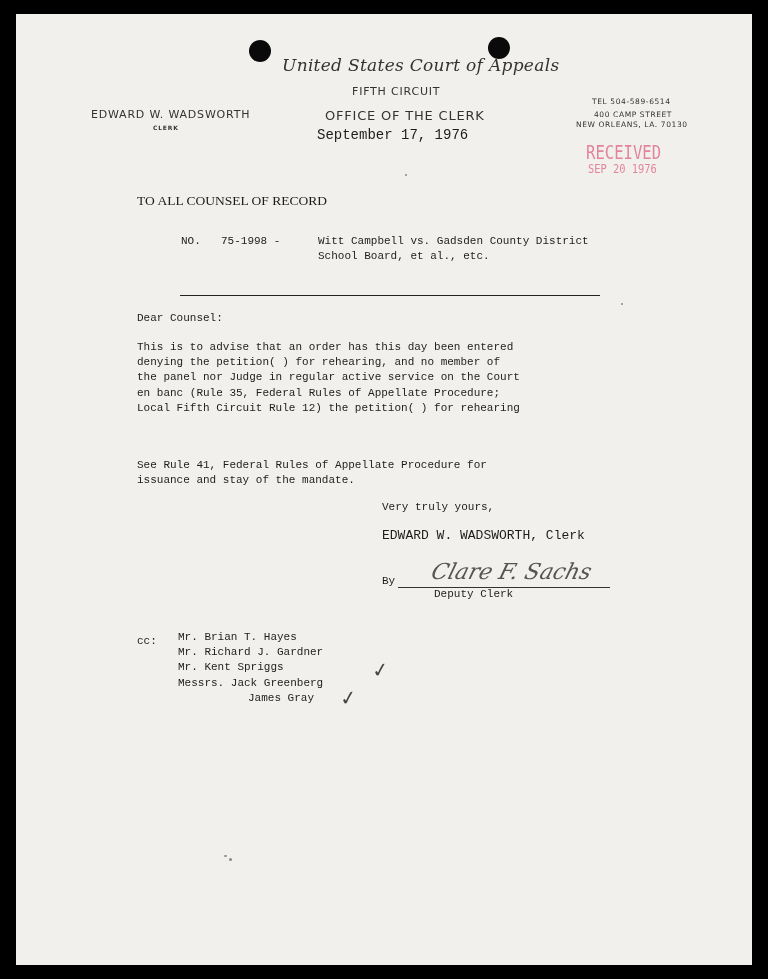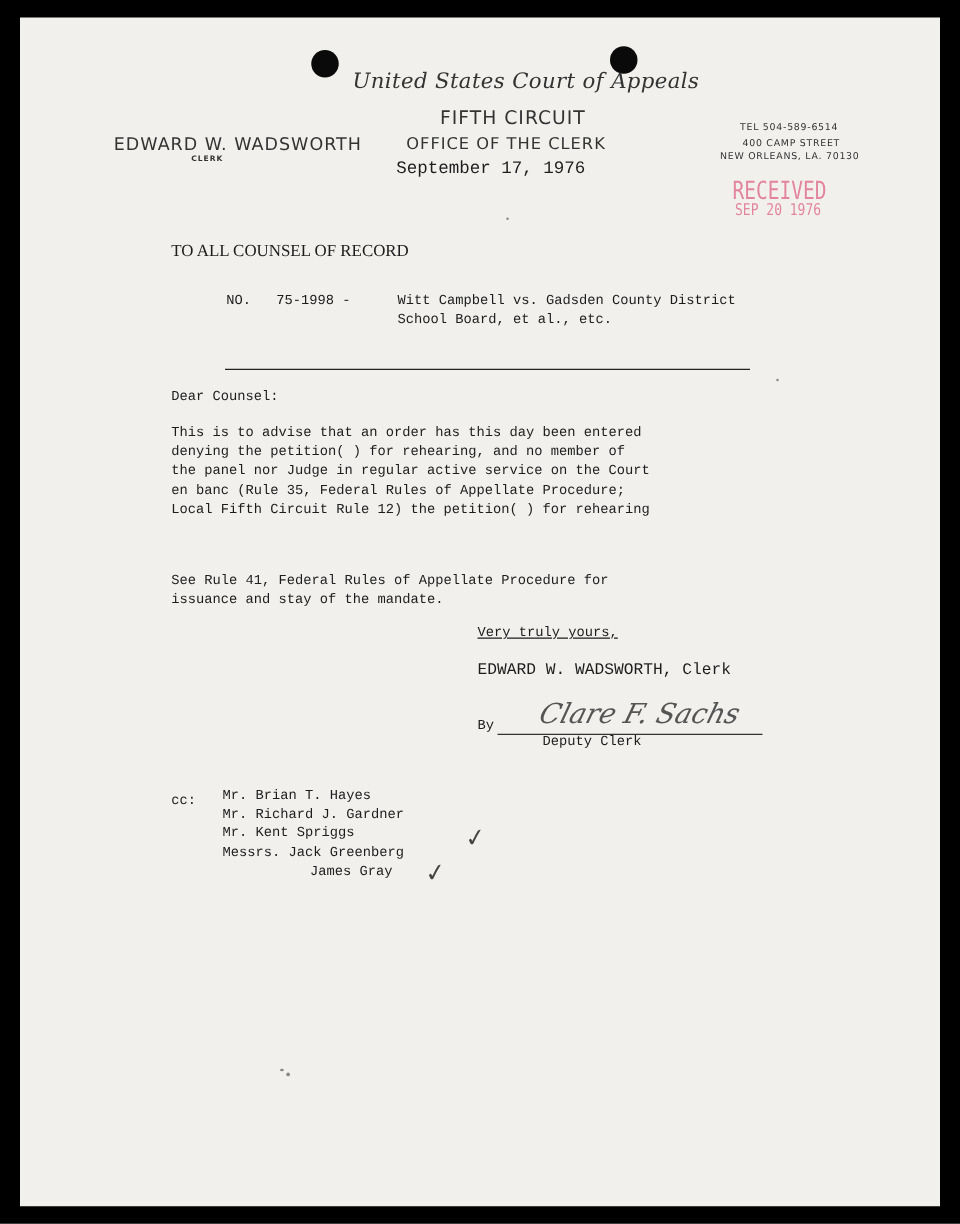--- a/index.html
+++ b/index.html
@@ -18,25 +18,25 @@
 </style>
 </head>
 <body>
 
 <div class="paper"></div>
 
 <div class="hole" style="left:249px;top:40px;"></div>
 <div class="hole" style="left:488px;top:37px;"></div>
 
 <div class="abs gothic" style="left:282px;top:55px;">United States Court of Appeals</div>
-<div class="abs sans-small" style="left:352px;top:85px;font-size:15px;text-align:right;">FIFTH CIRCUIT</div>
+<div class="abs sans-small" style="left:352px;top:85px;font-size:11px;text-align:right;">FIFTH CIRCUIT</div>
 <div class="abs sans-small" style="left:325px;top:108px;font-size:13px;">OFFICE OF THE CLERK</div>
 <div class="abs mono" style="left:317px;top:128px;font-size:14px;">September 17, 1976</div>
 
-<div class="abs sans-small" style="left:91px;top:108px;font-size:14px;">EDWARD W. WADSWORTH</div>
+<div class="abs sans-small" style="left:91px;top:108px;font-size:11px;">EDWARD W. WADSWORTH</div>
 <div class="abs sans-small" style="left:153px;top:124px;font-size:6px;font-weight:bold;">CLERK</div>
 
 <div class="abs sans-small" style="left:592px;top:97px;font-size:7.5px;letter-spacing:0.6px;">TEL 504-589-6514</div>
 <div class="abs sans-small" style="left:594px;top:110px;font-size:7.5px;letter-spacing:0.6px;">400 CAMP STREET</div>
 <div class="abs sans-small" style="left:576px;top:120px;font-size:7.5px;letter-spacing:0.6px;">NEW ORLEANS, LA. 70130</div>
 
 <div class="abs stamp" style="left:586px;top:140px;font-size:20px;transform:scaleX(0.78);transform-origin:left;letter-spacing:0px;">RECEIVED</div>
 <div class="abs stamp" style="left:588px;top:161px;font-size:13px;transform:scaleX(0.8);transform-origin:left;">SEP 20 1976</div>
 
 <div class="abs" style="left:137px;top:193px;font-family:'Liberation Serif',serif;font-size:13.5px;color:#1d1d1d;">TO ALL COUNSEL OF RECORD</div>
@@ -56,21 +56,21 @@
   <div>the panel nor Judge in regular active service on the Court</div>
   <div>en banc (Rule 35, Federal Rules of Appellate Procedure;</div>
   <div>Local Fifth Circuit Rule 12) the petition( ) for rehearing</div>
 </div>
 
 <div class="abs mono" style="left:137px;top:458px;">
   <div>See Rule 41, Federal Rules of Appellate Procedure for</div>
   <div>issuance and stay of the mandate.</div>
 </div>
 
-<div class="abs mono" style="left:382px;top:500px;text-decoration:underline;">Very truly yours,</div>
+<div class="abs mono" style="left:382px;top:500px;">Very truly yours,</div>
 <div class="abs" style="left:382px;top:528px;font-family:'Liberation Mono',monospace;font-size:13px;color:#1d1d1d;">EDWARD W. WADSWORTH, Clerk</div>
 
 <div class="abs mono" style="left:382px;top:574px;">By</div>
 <div class="rule" style="left:398px;top:587px;width:212px;background:#333;"></div>
 <div class="abs sig" style="left:432px;top:559px;">Clare F. Sachs</div>
 <div class="abs mono" style="left:434px;top:587px;">Deputy Clerk</div>
 
 <div class="abs mono" style="left:137px;top:634px;text-align:right;">cc:</div>
 <div class="abs mono" style="left:178px;top:630px;">
   <div>Mr. Brian T. Hayes</div>

